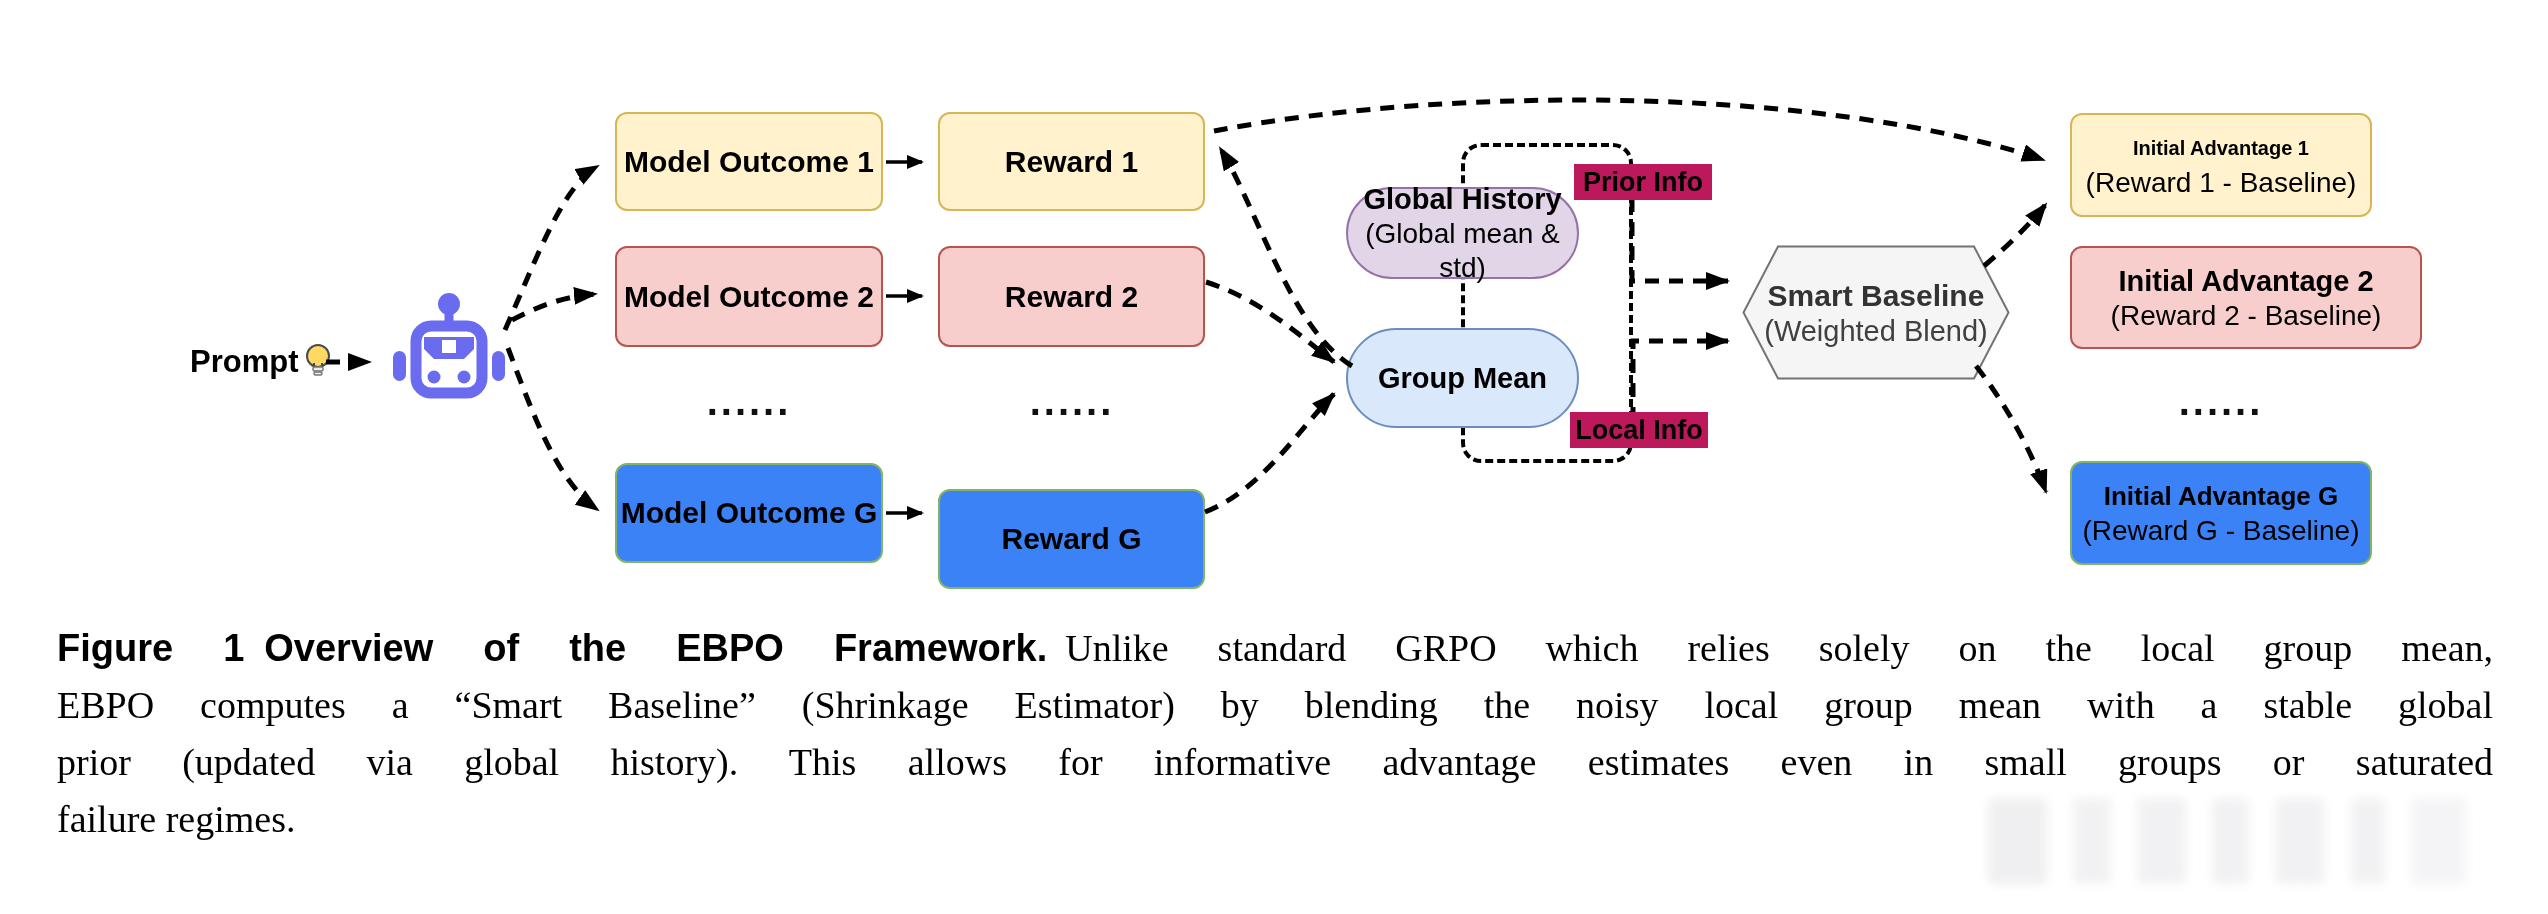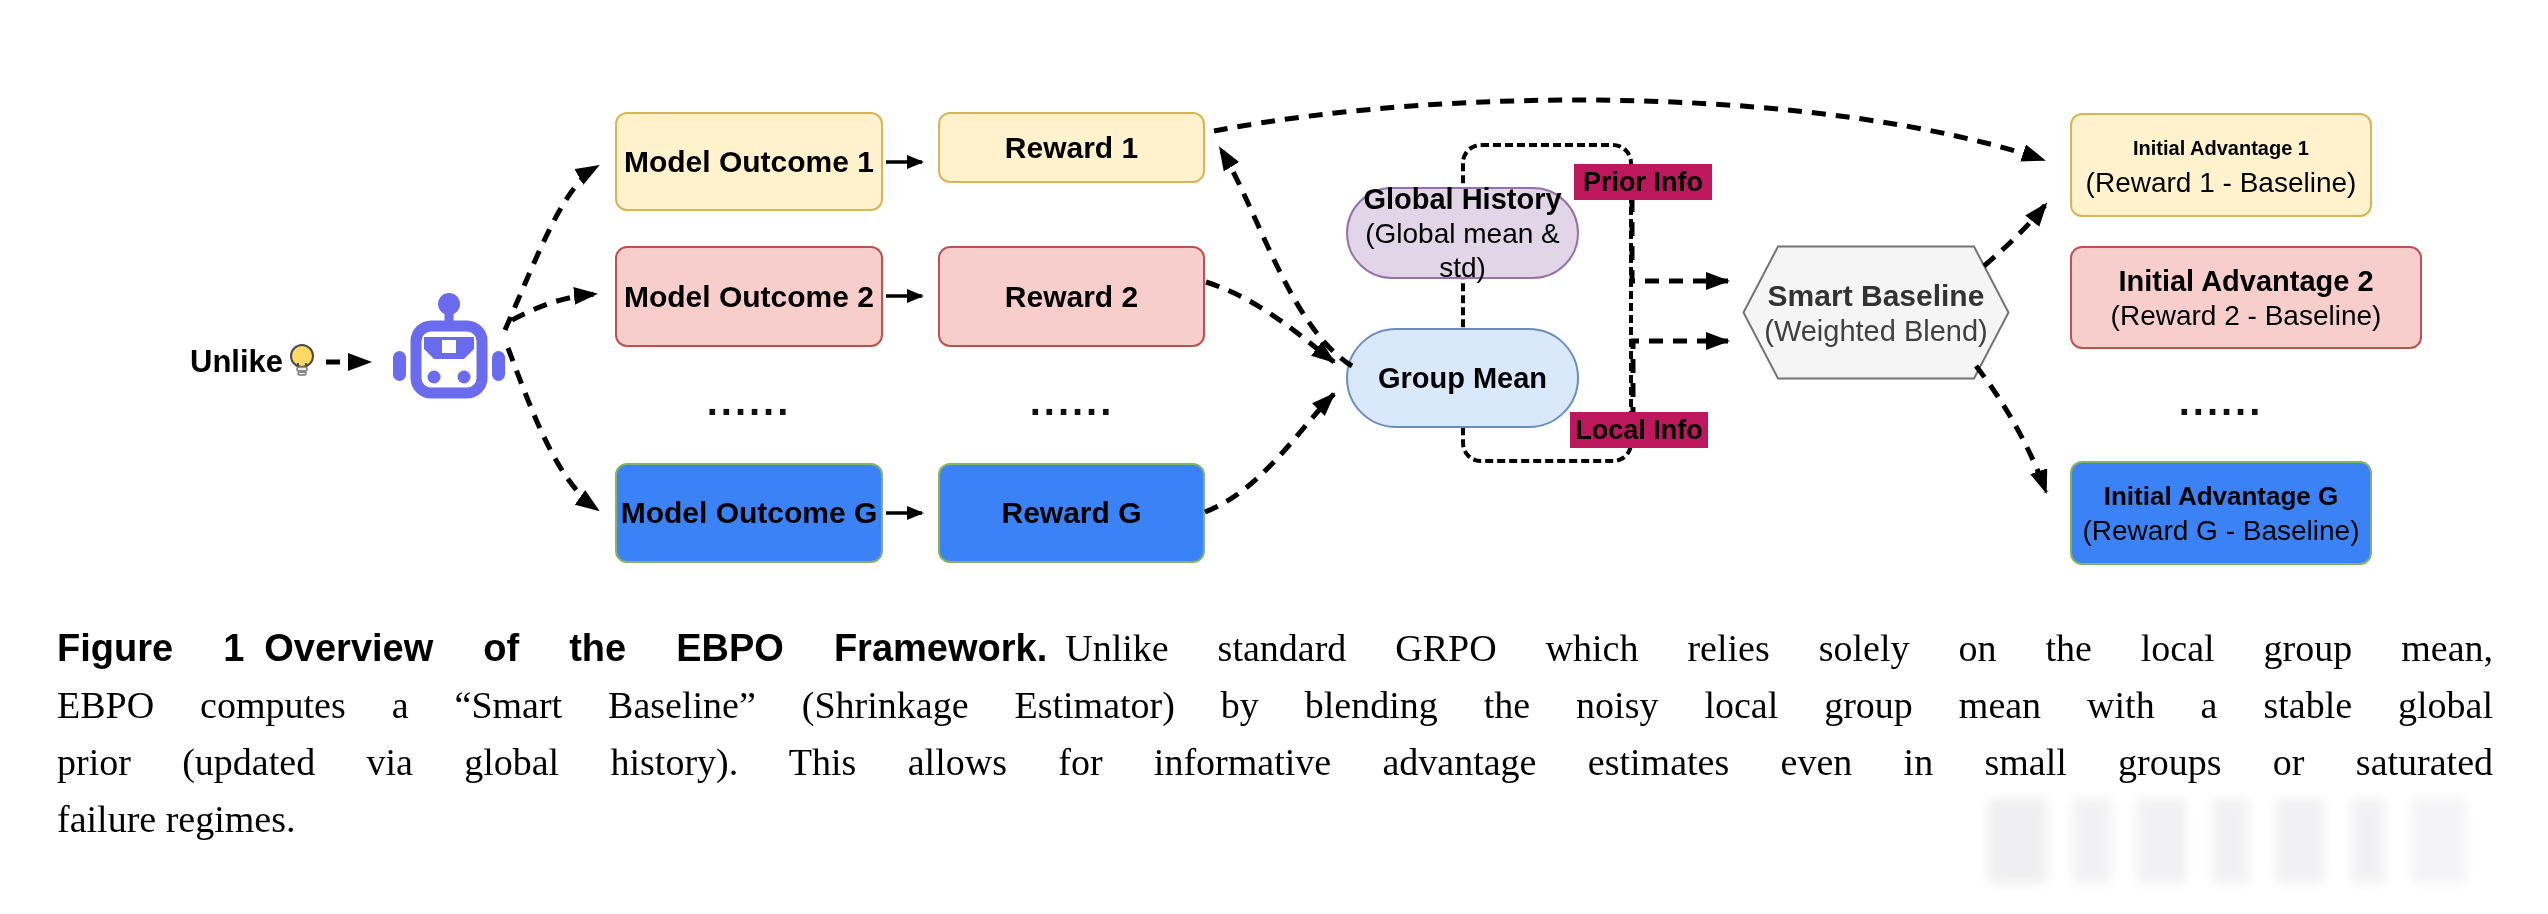--- a/index.html
+++ b/index.html
@@ -40,21 +40,21 @@
   .watermark{position:absolute;left:1988px;top:798px;width:478px;height:86px;display:flex;
              align-items:stretch;gap:26px;filter:blur(5px);opacity:.55;}
   .watermark i{display:block;background:#e7e7ea;border-radius:6px;}
 </style>
 </head>
 <body>
 
 <div class="canvas">
 
   <div class="promptlbl" style="left:190px;top:340px;height:44px;">
-    <span>Unlike</span>
+    <span>Prompt</span>
     <span style="margin-left:4px;display:inline-flex;">
       <svg width="30" height="40" viewBox="0 0 30 40">
         <circle cx="15" cy="14" r="11" fill="#FFD961" stroke="#4a4a4a" stroke-width="2"></circle>
         <path d="M11,21 L11,26 M19,21 L19,26" stroke="#4a4a4a" stroke-width="2"></path>
         <rect x="10" y="25" width="10" height="4" rx="1.5" fill="#ececec" stroke="#777" stroke-width="1.5"></rect>
         <rect x="11" y="30" width="8" height="3" rx="1.5" fill="#ececec" stroke="#777" stroke-width="1.5"></rect>
       </svg>
     </span>
   </div>
 
@@ -77,27 +77,27 @@
   <div class="node yellow" style="left:615px;top:112px;width:268px;height:99px;">
     <div class="t">Model Outcome 1</div>
   </div>
   <div class="node red" style="left:615px;top:246px;width:268px;height:101px;">
     <div class="t">Model Outcome 2</div>
   </div>
   <div class="node green" style="left:615px;top:463px;width:268px;height:100px;">
     <div class="t">Model Outcome G</div>
   </div>
 
-  <div class="node yellow" style="left:938px;top:112px;width:267px;height:71px;">
+  <div class="node yellow" style="left:938px;top:112px;width:267px;height:99px;">
     <div class="t">Reward 1</div>
   </div>
   <div class="node red" style="left:938px;top:246px;width:267px;height:101px;">
     <div class="t">Reward 2</div>
   </div>
-  <div class="node green" style="left:938px;top:463px;width:267px;height:100px;">
+  <div class="node green" style="left:938px;top:489px;width:267px;height:100px;">
     <div class="t">Reward G</div>
   </div>
 
   <div class="dots" style="left:679px;top:380px;width:140px;height:44px;">......</div>
   <div class="dots" style="left:1002px;top:380px;width:140px;height:44px;">......</div>
   <div class="dots" style="left:2151px;top:380px;width:140px;height:44px;">......</div>
 
   <div class="dashedbox" style="left:1461px;top:143px;width:172px;height:320px;"></div>
 
   <div class="pill purple" style="left:1346px;top:187px;width:233px;height:92px;">

